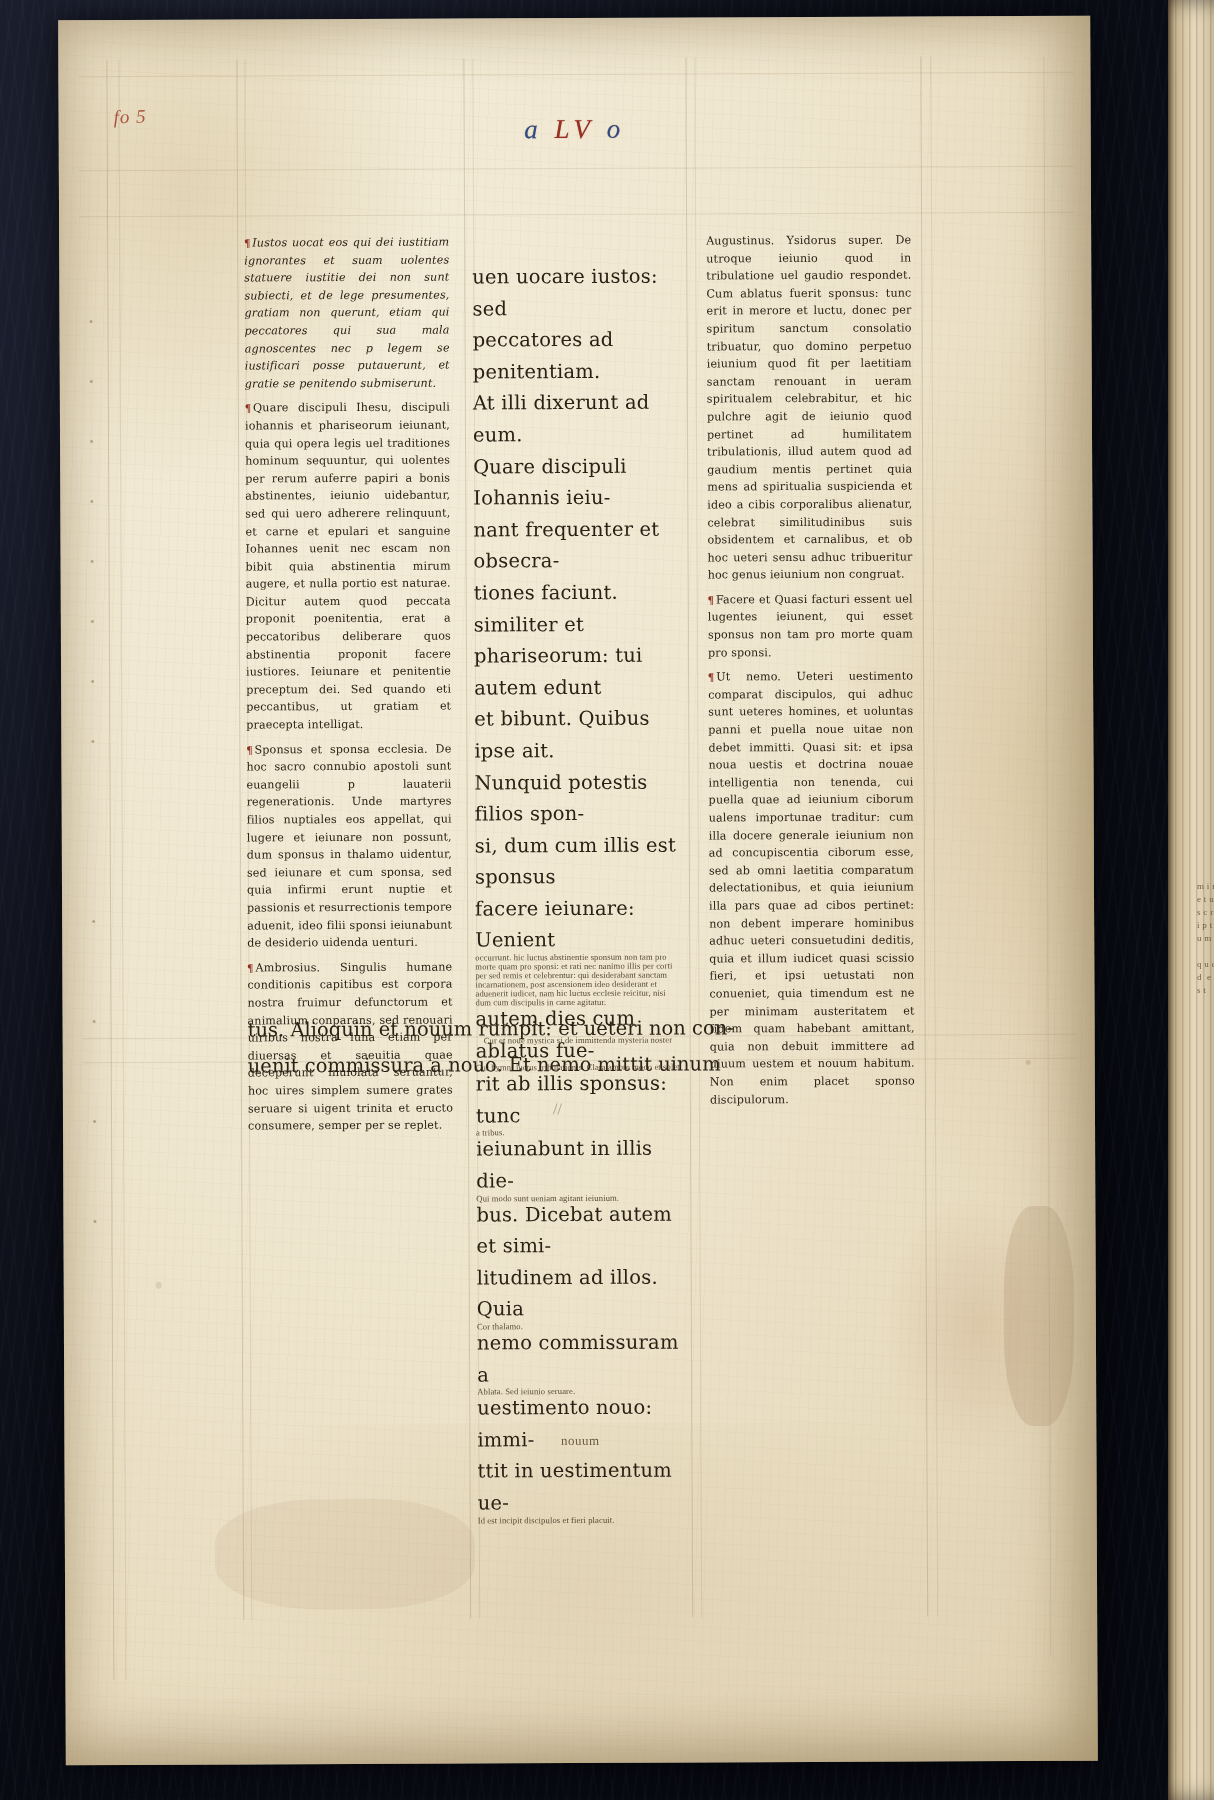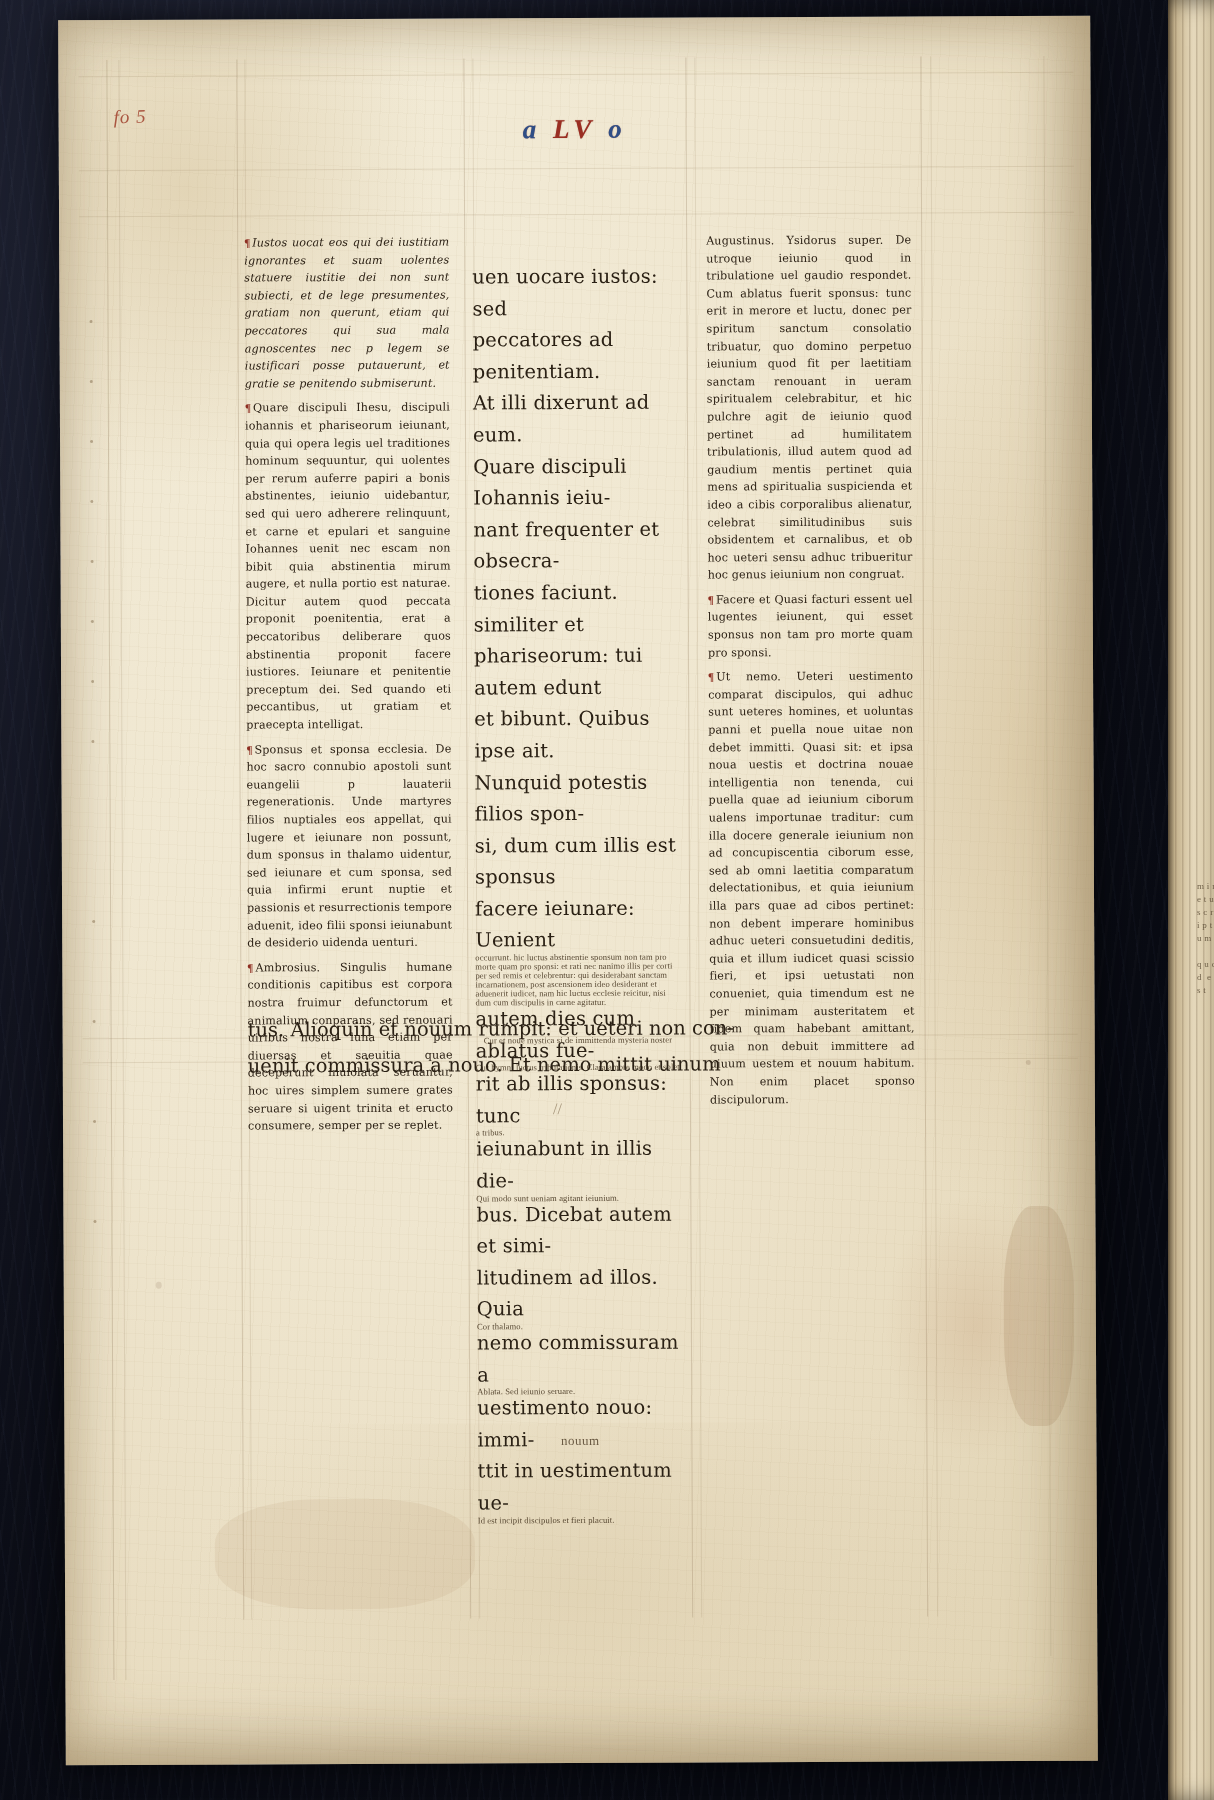--- a/index.html
+++ b/index.html
@@ -155,21 +155,21 @@
     top: 96px;
     text-align: center;
     font-family: "Liberation Serif", serif;
   }
   #running-header .hdr {
     display: inline-block;
     font-size: 27px;
     letter-spacing: 5px;
     color: #8e2a22;
     font-style: italic;
-    font-weight: 700;
+    font-weight: 400;
     text-shadow: 0 0 1px rgba(120,40,30,.5);
   }
   #running-header .hdr .blue { color: #2f4e86; }
   #running-header .hdr .red { color: #9a2e22; }
 
   
   #folio-number {
     position: absolute;
     left: 55px;
     top: 86px;

